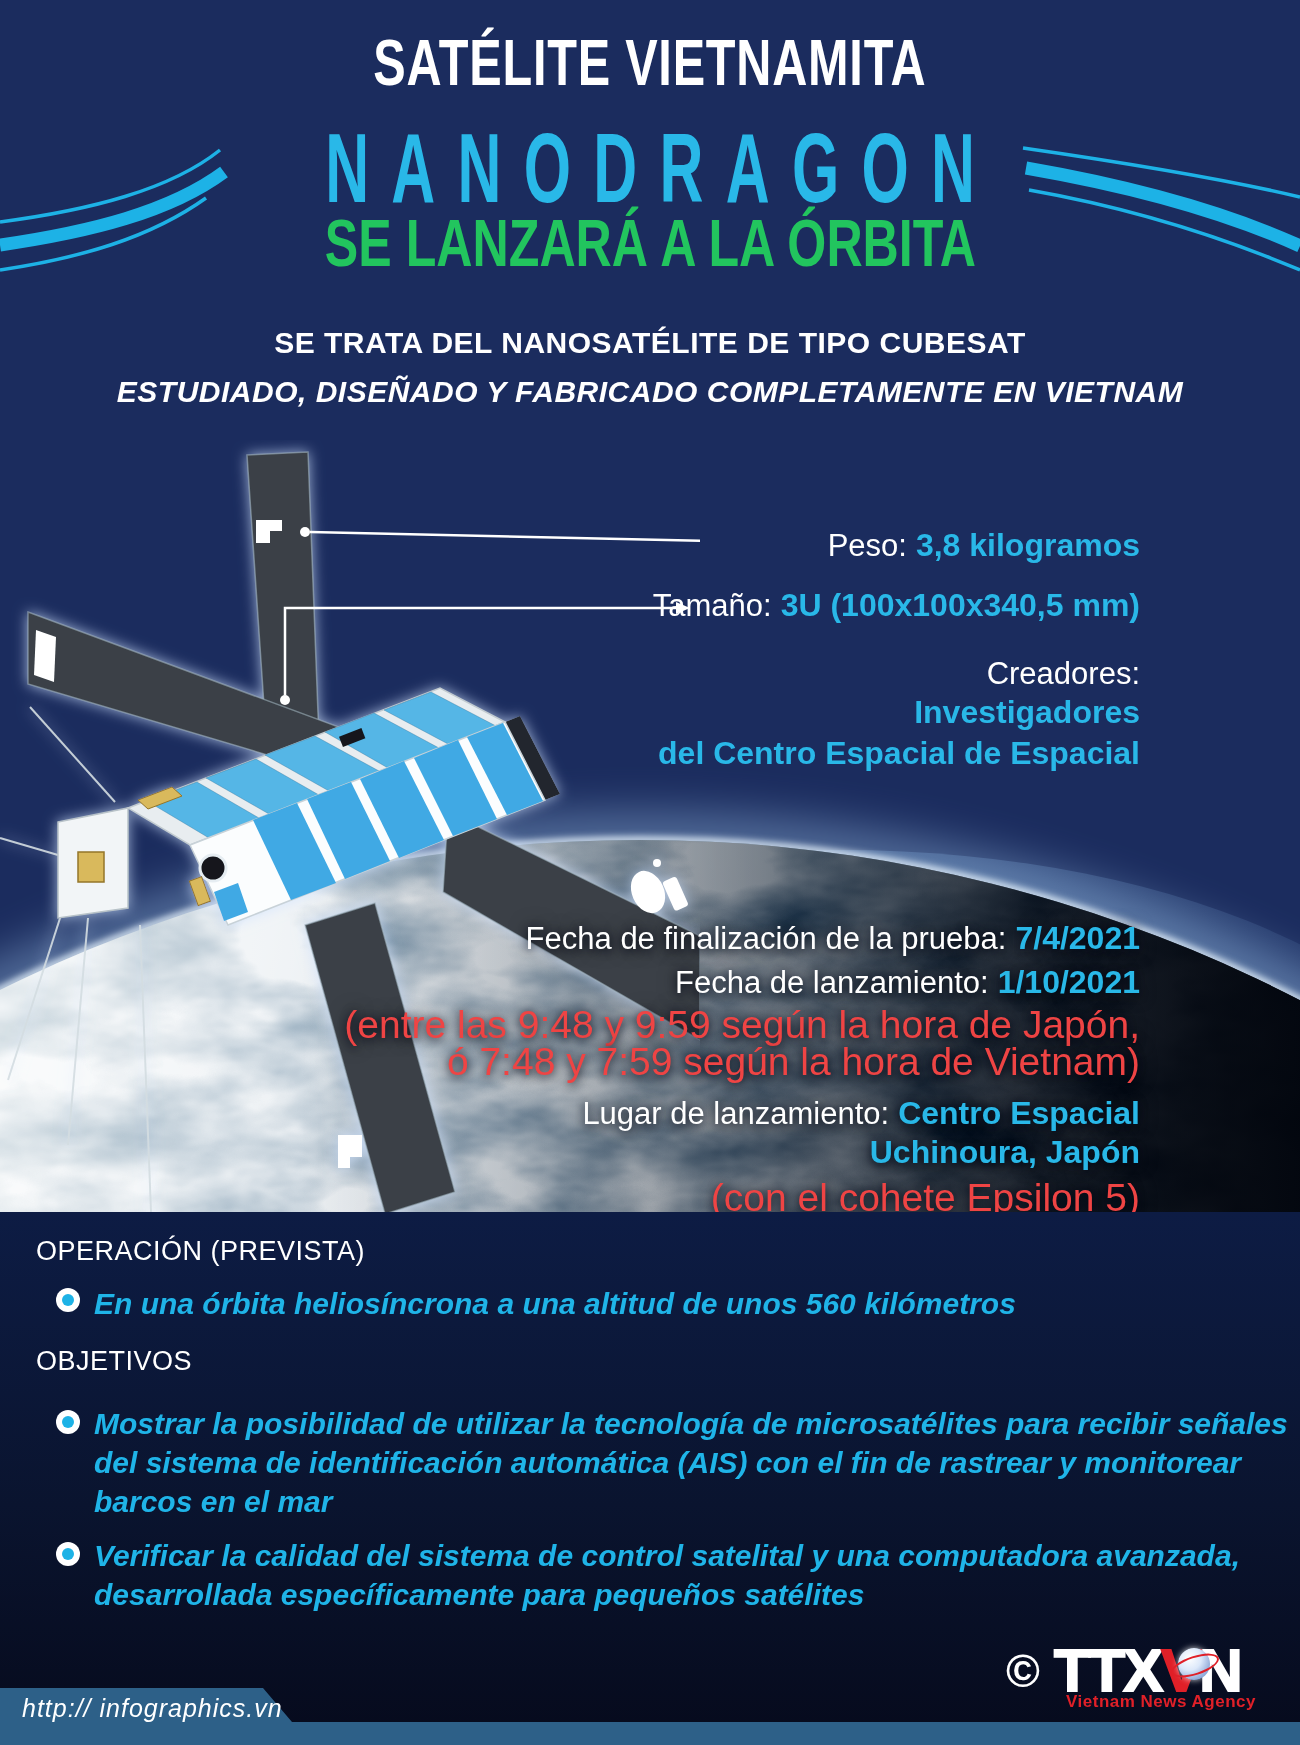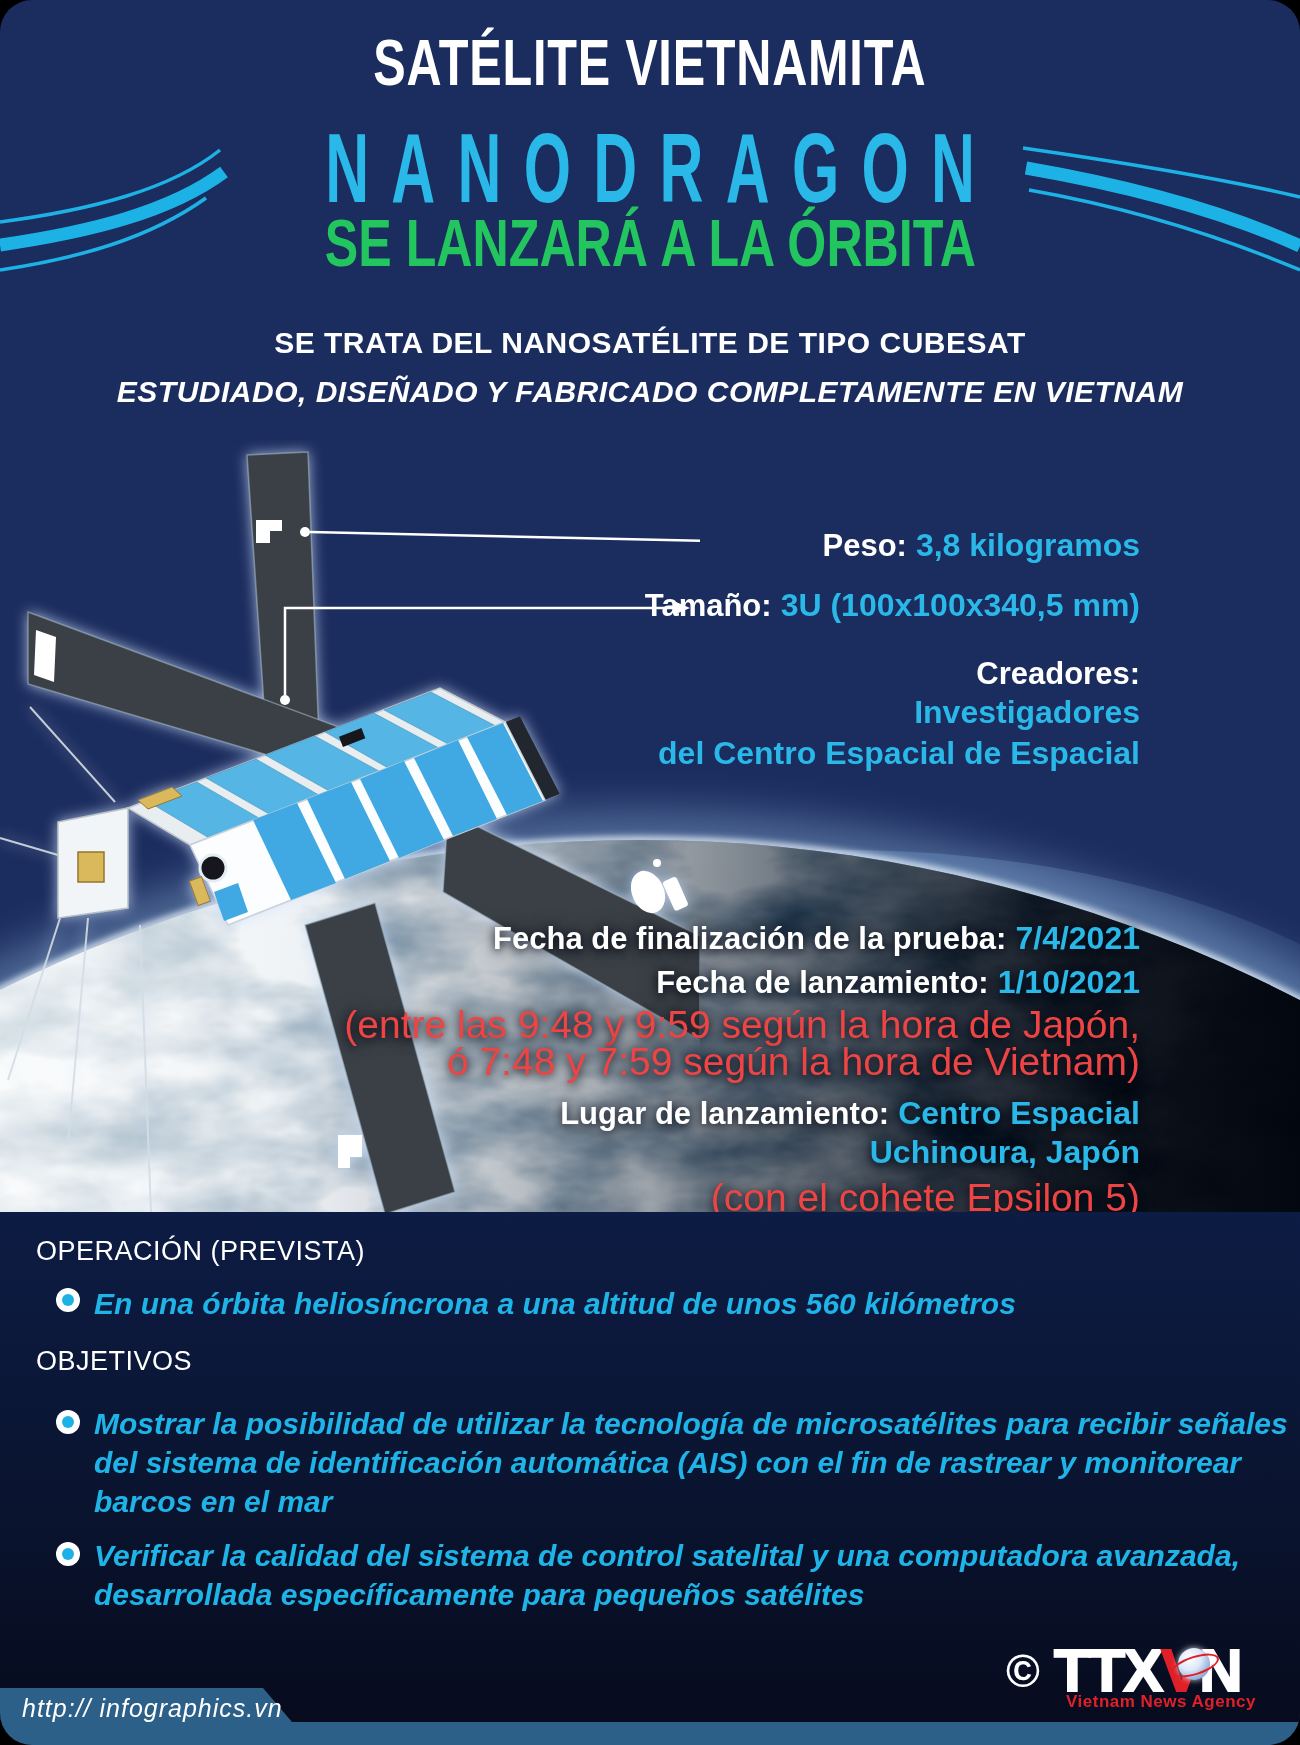--- a/index.html
+++ b/index.html
@@ -1,29 +1,29 @@
 <!DOCTYPE html>
 <html><head>
 <meta charset="utf-8">
 <style>
   html,body{margin:0;padding:0;background:#000;}
   #stage{position:relative;width:1300px;height:1745px;overflow:hidden;
-         background:#1b2c5e;font-family:"Liberation Sans",sans-serif;border-radius:32px;}
+         background:#1b2c5e;font-family:"Liberation Sans",sans-serif;}
   .abs{position:absolute;}
   .ctr{left:0;width:1300px;text-align:center;}
   .sx{display:inline-block;transform-origin:center;}
   
   .kicker{top:26px;font-size:64px;font-weight:bold;color:#fff;z-index:20;letter-spacing:1px;}
   .bigtitle{top:112px;font-size:98px;font-weight:bold;color:#29b8e8;z-index:20;}
   .bigtitle .sx{letter-spacing:36px;padding-left:36px;}
   .subtitle{top:205px;font-size:66px;font-weight:bold;color:#22c55e;z-index:20;}
   .intro{z-index:20;font-size:30px;font-weight:bold;color:#fff;letter-spacing:.5px;line-height:41px;}
   
   .rcol{right:160px;text-align:right;z-index:22;white-space:nowrap;}
-  .lbl{color:#fff;font-weight:bold;font-size:31px;}
+  .lbl{color:#fff;font-weight:normal;font-size:31px;}
   .val{color:#29b8e8;font-weight:bold;font-size:32px;margin-left:9px;}
   .plain{color:#ef4444;font-size:39px;}
   .shadowed{text-shadow:0 2px 8px rgba(2,8,20,.85),0 0 18px rgba(2,8,20,.6);}
   
   .panel{left:0;top:1212px;width:1300px;height:533px;z-index:30;
          background:linear-gradient(180deg,#0d1c44 0%,#0a142f 55%,#060a1c 100%);}
   .sec-head{position:absolute;left:36px;color:#fff;font-size:27px;letter-spacing:.5px;}
   .bullet{position:absolute;left:56px;width:24px;height:24px;border-radius:50%;background:#fff;}
   .bullet::after{content:"";position:absolute;left:6px;top:6px;width:12px;height:12px;
                  border-radius:50%;background:#1db2e6;}

